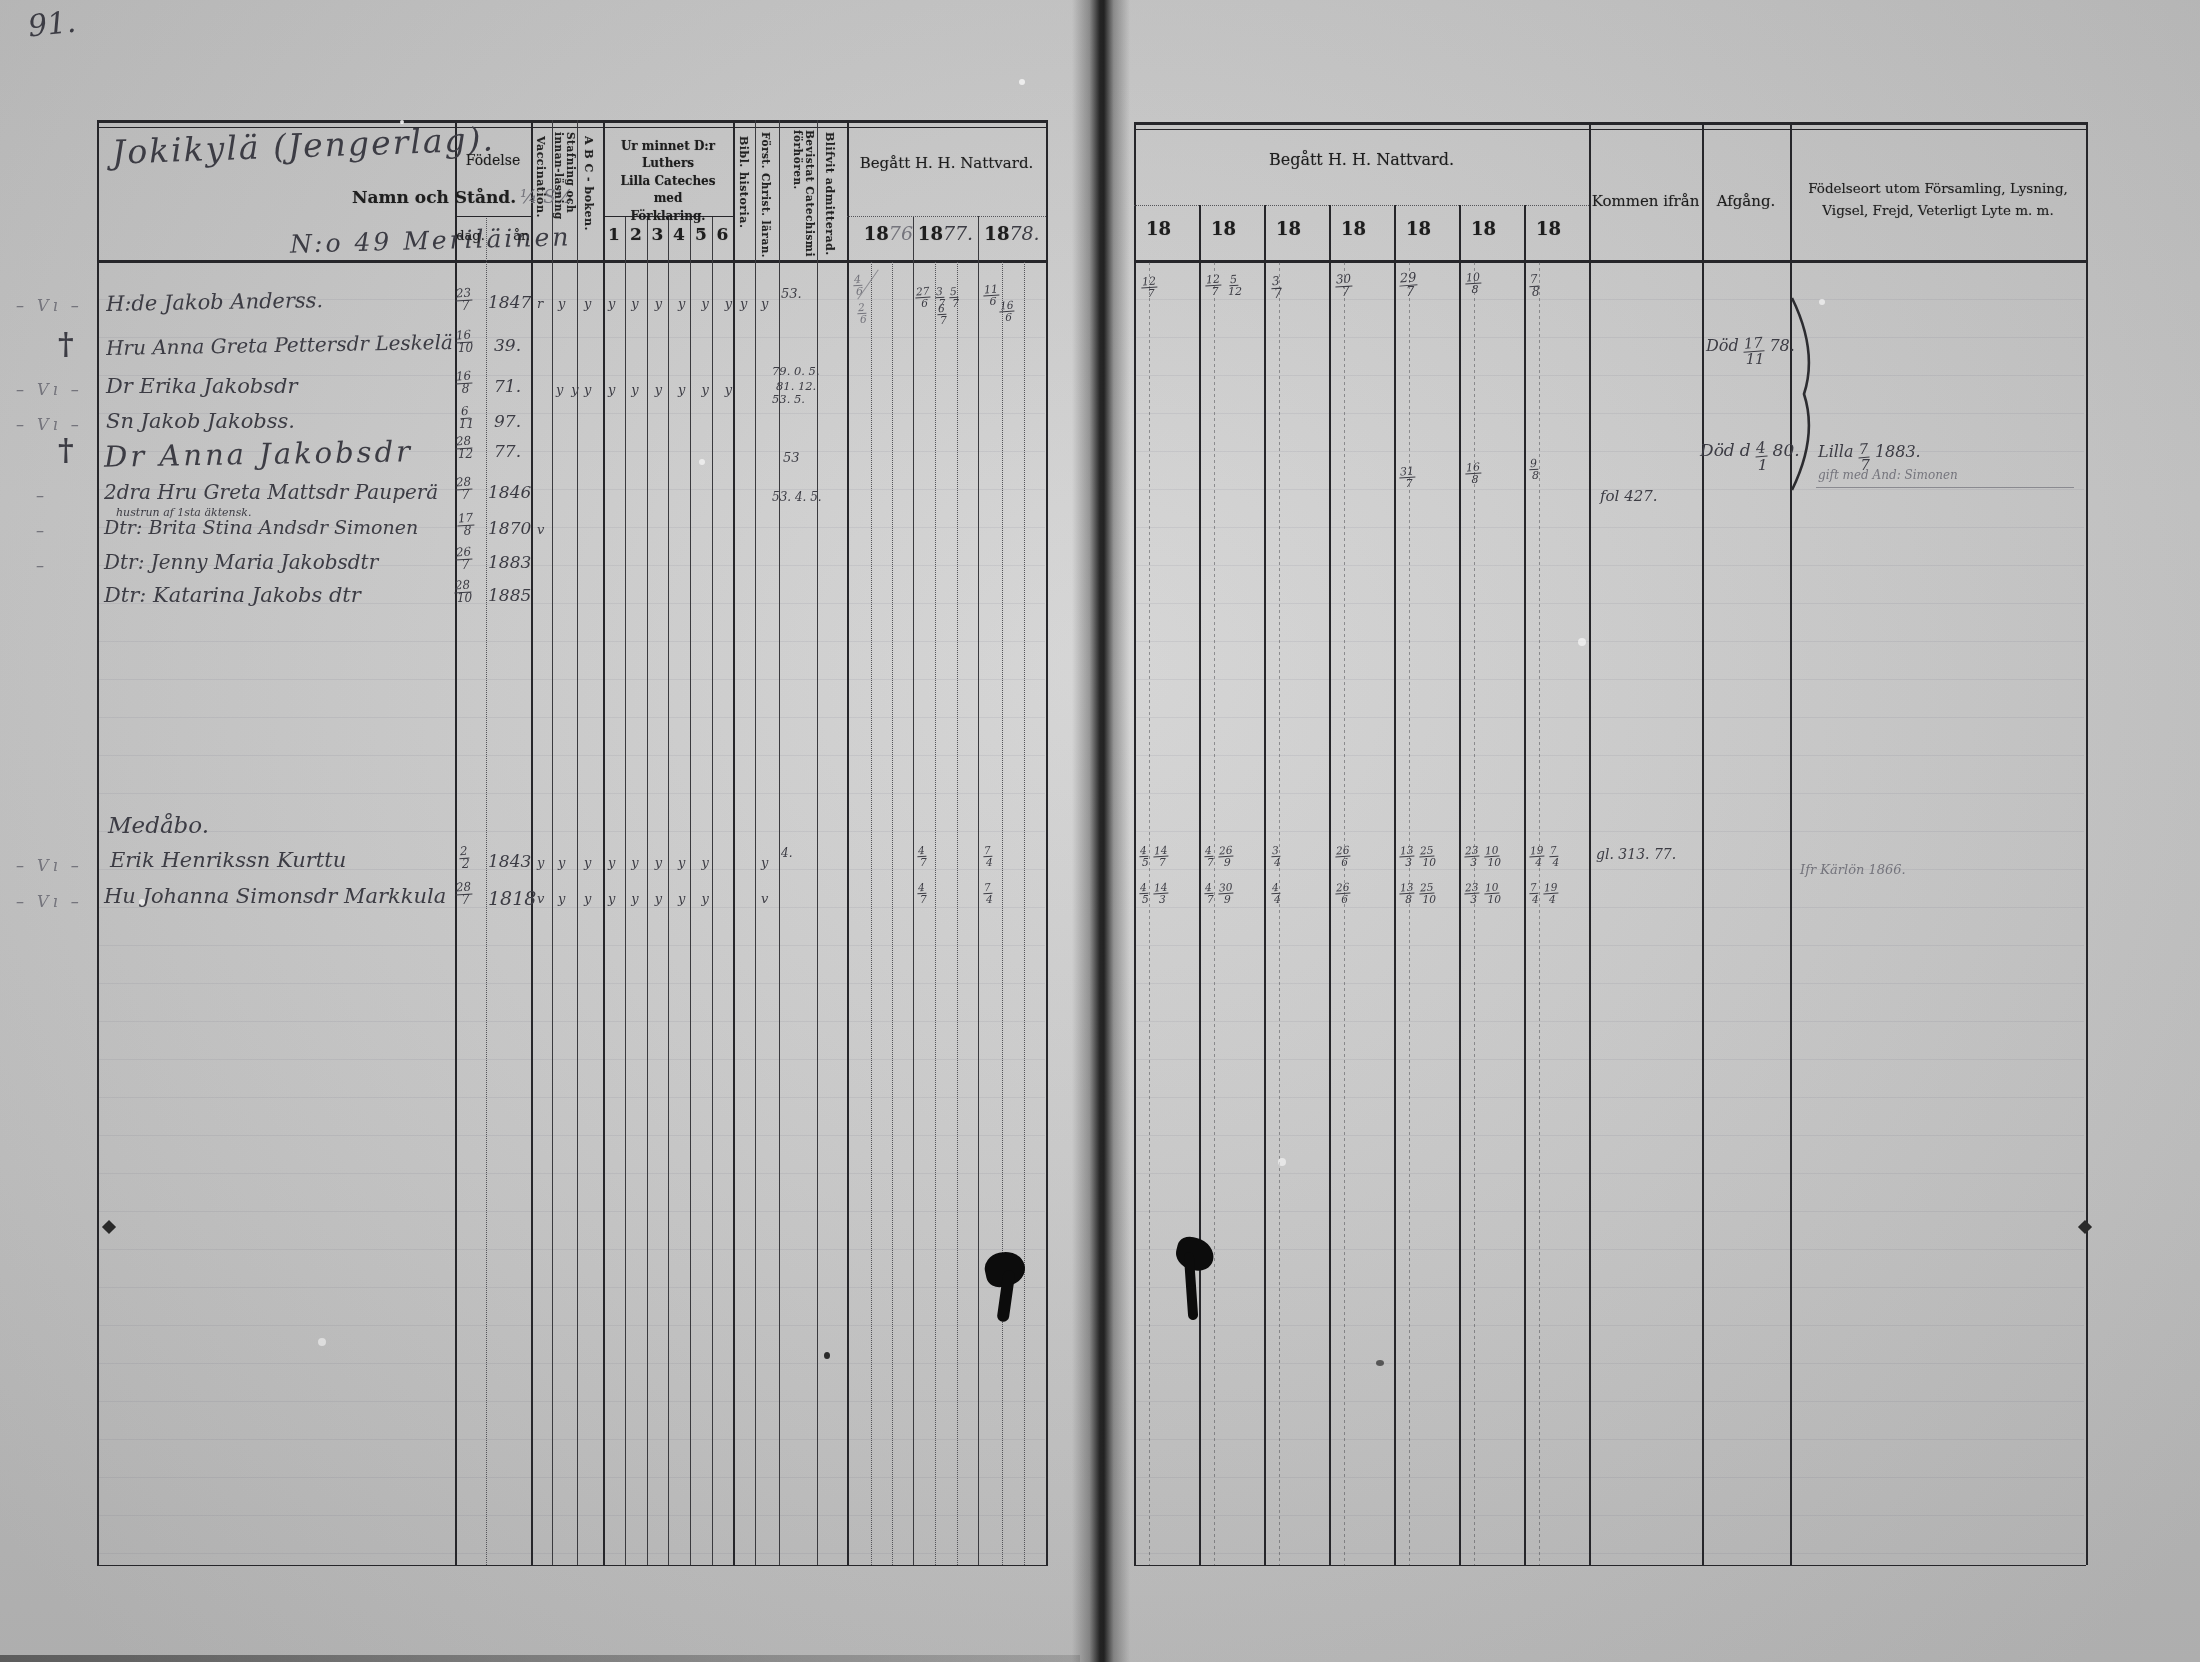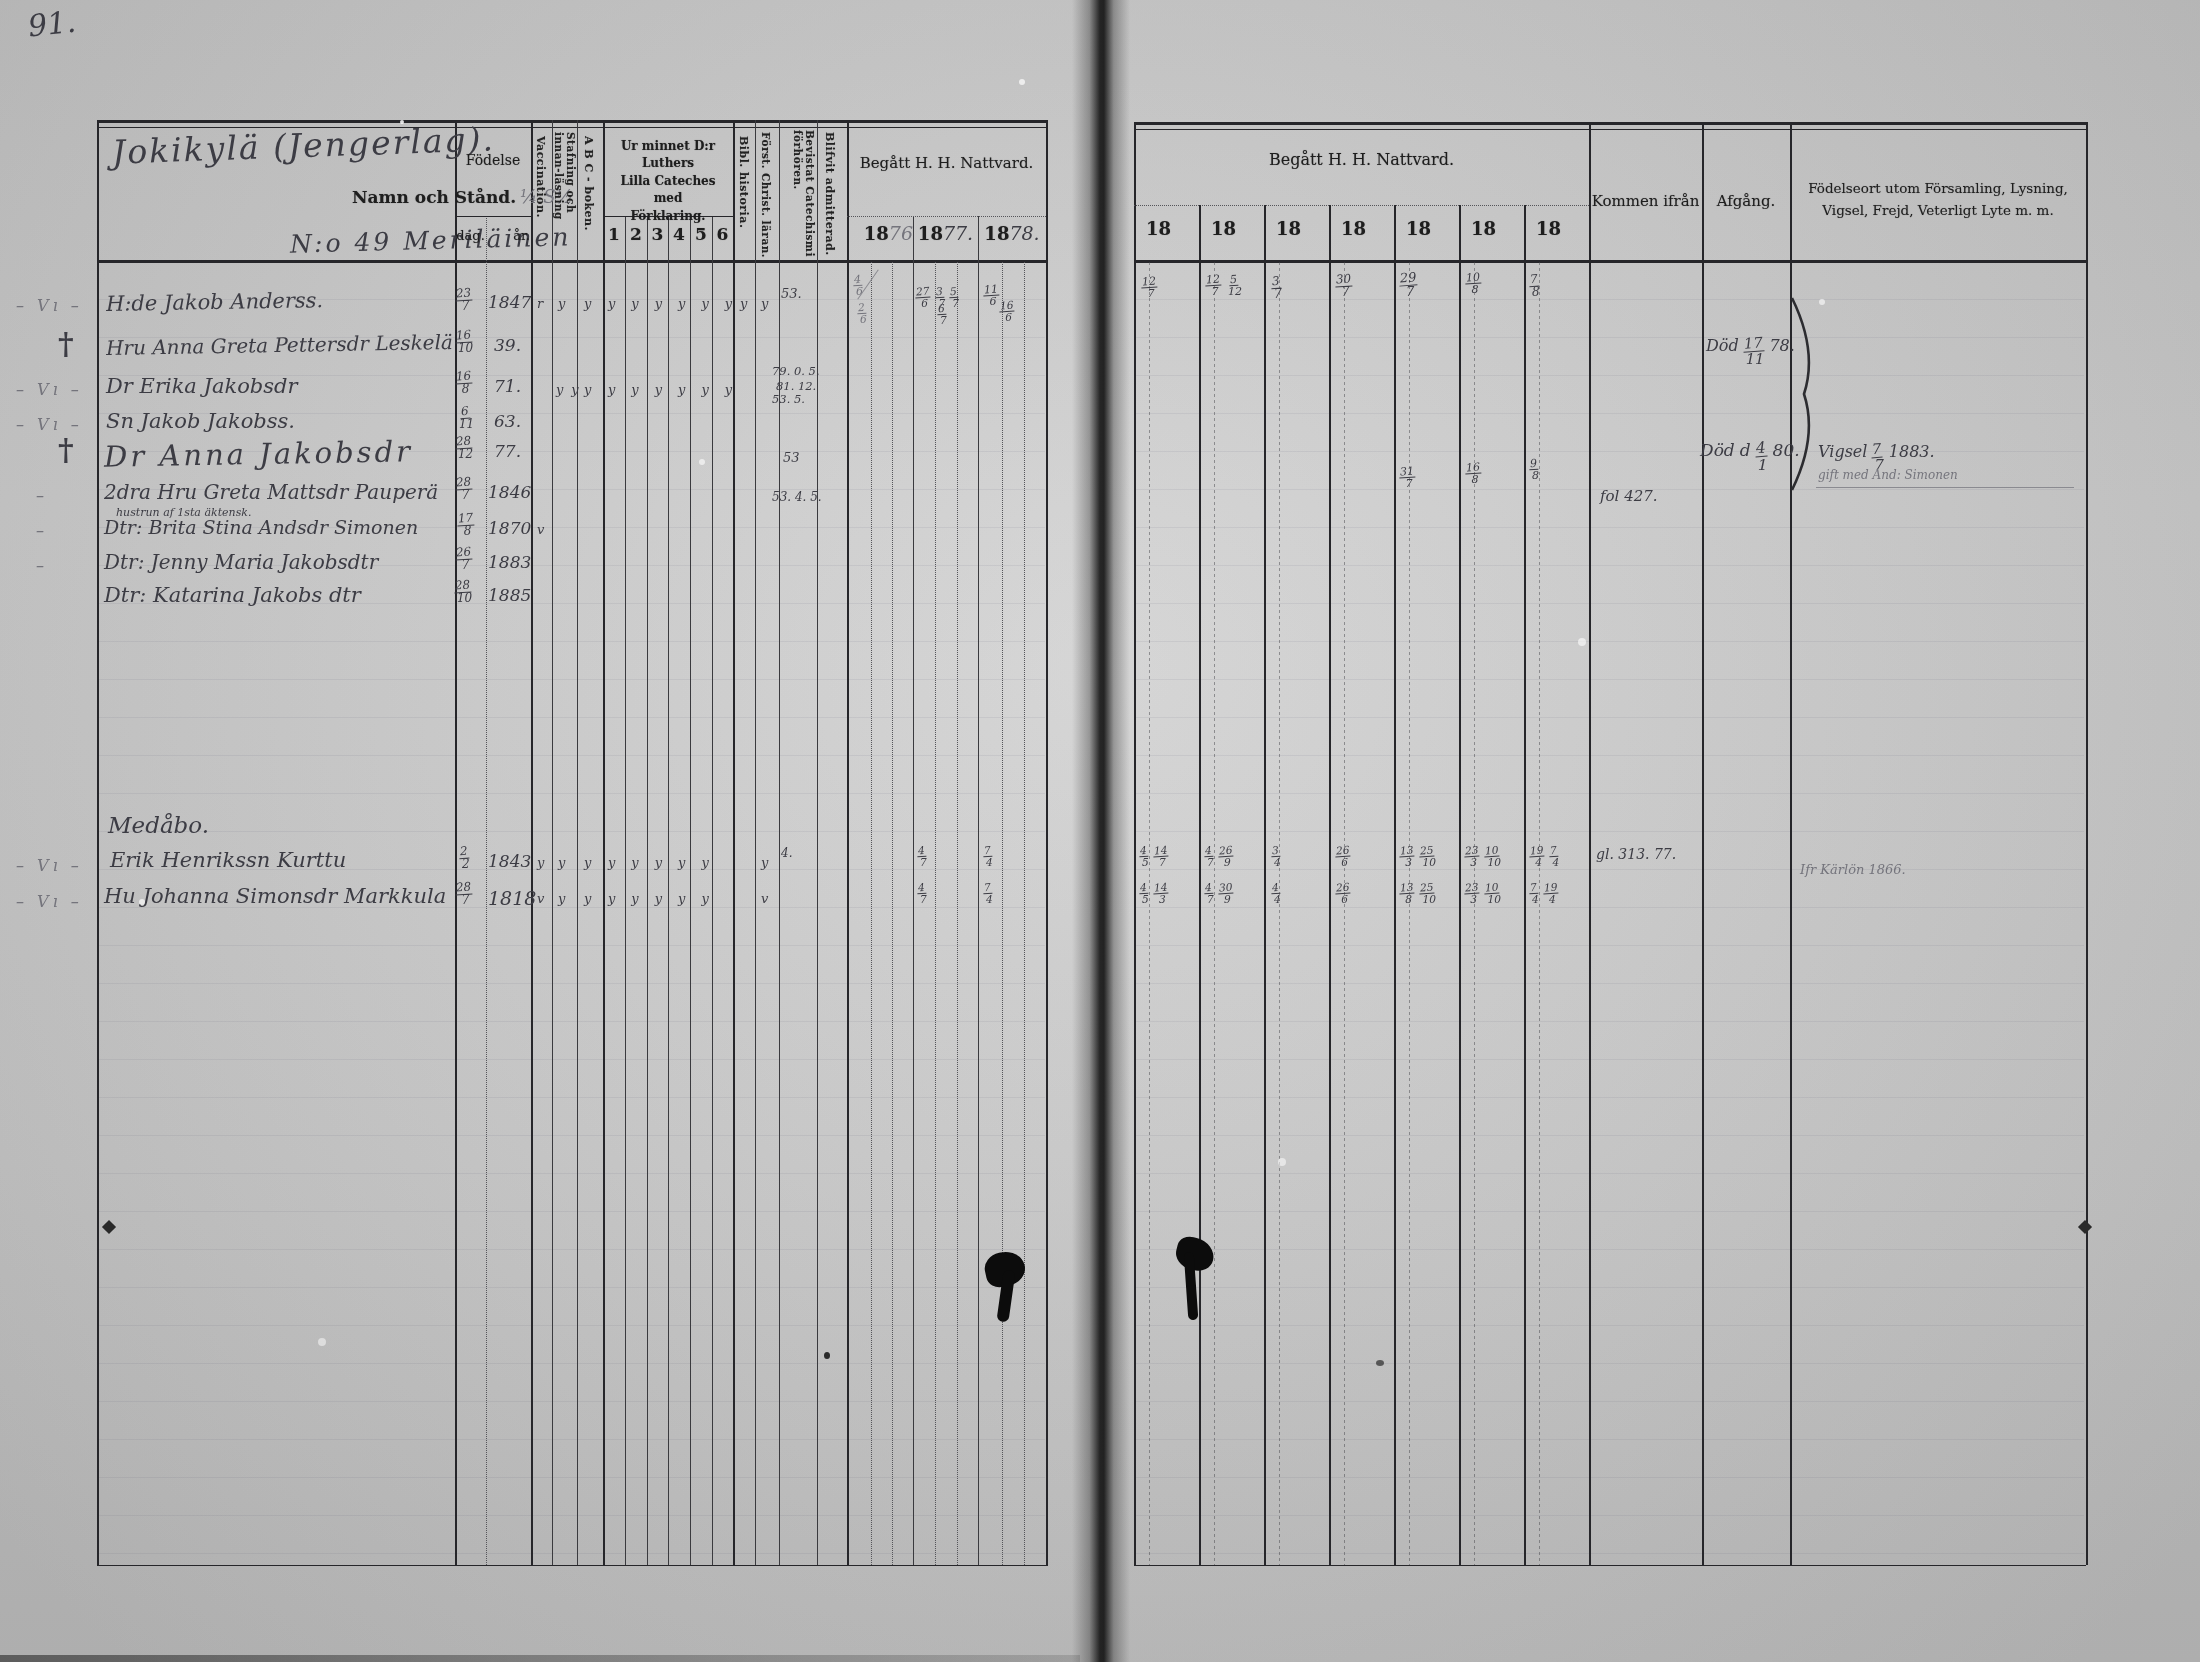--- a/index.html
+++ b/index.html
@@ -227,21 +227,21 @@
     <span class="abs hw" style="left:772px;top:392px;font-size:11.5px;white-space:nowrap;">53. 5.</span>
 
     <span class="abs hw2" style="left:16px;top:415px;font-size:16px;letter-spacing:4px;">– Vı –</span>
     <span class="abs hw" style="left:106px;top:409px;font-size:21px;">Sn Jakob Jakobss.</span>
     <span class="abs hw fracs" style="left:458px;top:406px;font-size:13px;">
         <span class="fx">
           <i>6</i>
           <i>11</i>
         </span>
       </span>
-    <span class="abs hw" style="left:494px;top:411px;font-size:17px;">63.</span>
+    <span class="abs hw" style="left:494px;top:411px;font-size:17px;">97.</span>
 
     <span class="abs hw" style="left:58px;top:432px;font-size:30px;font-weight:bold;font-style:normal;">†</span>
     <span class="abs hw" style="left:104px;top:437px;font-size:29px;letter-spacing:3px;transform:rotate(-1deg);">Dr Anna Jakobsdr</span>
     <span class="abs hw fracs" style="left:456px;top:436px;font-size:13px;">
         <span class="fx">
           <i>28</i>
           <i>12</i>
         </span>
       </span>
     <span class="abs hw" style="left:494px;top:441px;font-size:17px;">77.</span>
@@ -592,21 +592,21 @@
     <span class="abs hw fracs" style="left:1700px;top:440px;font-size:17px;">
         <span class="fp">Död</span>
         <span class="fp">d</span>
         <span class="fx">
           <i>4</i>
           <i>1</i>
         </span>
         <span class="fp">80.</span>
       </span>
     <span class="abs hw fracs" style="left:1818px;top:442px;font-size:16px;">
-        <span class="fp">Vigsel</span>
+        <span class="fp">Lilla</span>
         <span class="fx">
           <i>7</i>
           <i>7</i>
         </span>
         <span class="fp">1883.</span>
       </span>
     <span class="abs hw2" style="left:1818px;top:468px;font-size:12px;text-align:right;">gift med And: Simonen</span>
     <div class="abs" style="left:1816px;top:487px;width:258px;height:1px;background:#8a8a90;"></div>
     <span class="abs hw" style="left:1600px;top:487px;font-size:15px;">fol 427.</span>
     <span class="abs hw" style="left:1596px;top:846px;font-size:14px;">gl. 313. 77.</span>

